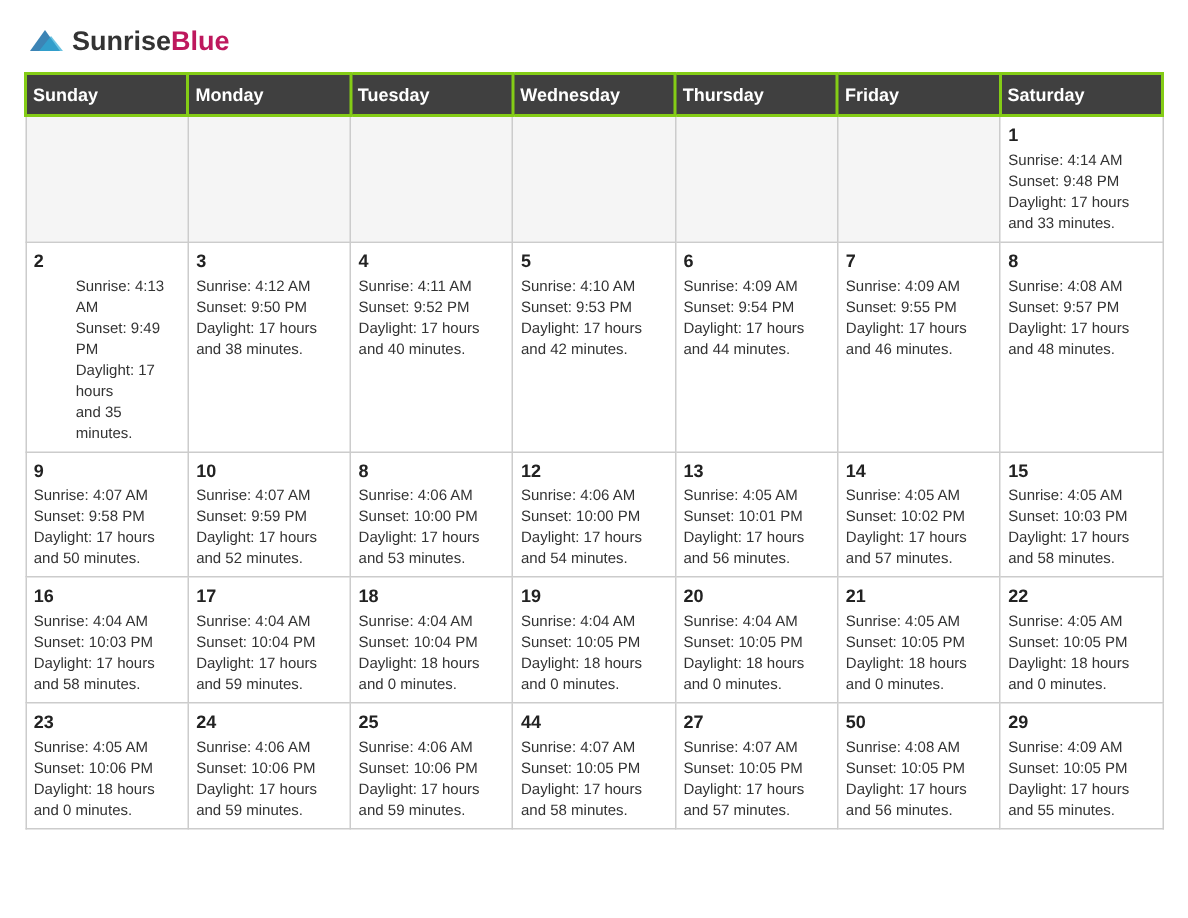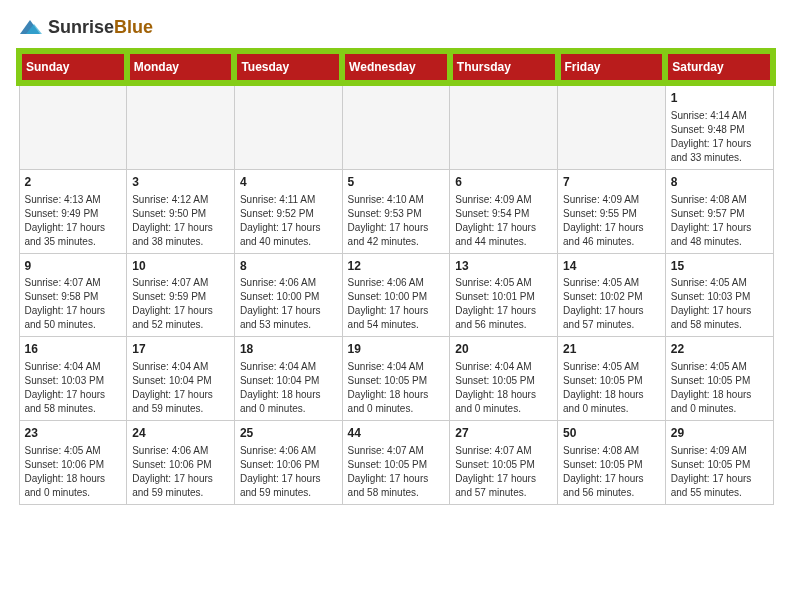--- a/index.html
+++ b/index.html
@@ -36,27 +36,27 @@
     .subtitle {
       font-size: 15px;
       color: #555;
     }
     .calendar {
       width: 100%;
       border-collapse: collapse;
       font-size: 10.5px;
     }
     .calendar th {
-      background: #b91c1c;
+      background: #404040;
       color: #fff;
       padding: 6px 4px;
       text-align: left;
       font-weight: bold;
       font-size: 12px;
-      border: 6px solid #84cc16;
+      border: 2px solid #84cc16;
     }
     .calendar td {
       border: 1px solid #ccc;
       vertical-align: top;
       padding: 4px 5px;
       width: calc(100% / 7);
       min-height: 80px;
       background: #fff;
       line-height: 1.4;
     }
@@ -79,21 +79,21 @@
 <body>
 
 <div class="header">
   <div class="logo">
     <svg class="logo-icon" viewBox="0 0 28 22" xmlns="http://www.w3.org/2000/svg">
       <rect x="0" y="0" width="28" height="22" rx="2" fill="#fff"></rect>
       <polygon points="4,18 14,4 24,18" fill="#1a6fa8" opacity="0.85"></polygon>
       <polygon points="10,18 18,8 26,18" fill="#2eaad4" opacity="0.7"></polygon>
     </svg>
     <div>
-      <span style="font-size:18px;font-weight:bold;color:#333;">Sunrise</span><span style="font-size:18px;font-weight:bold;color:#a16207;">Blue</span>
+      <span style="font-size:18px;font-weight:bold;color:#333;">Sunrise</span><span style="font-size:18px;font-weight:bold;color:#be185d;">Blue</span>
     </div>
   </div>
   <div class="title-section">
     <div class="month-title"></div>
     <div class="subtitle"></div>
   </div>
 </div>
 
 <table class="calendar">
   <thead>
@@ -119,21 +119,21 @@
           <div class="day-number">1</div>
           <div class="day-info" style="white-space: pre-line;">Sunrise: 4:14 AM
 Sunset: 9:48 PM
 Daylight: 17 hours
 and 33 minutes.</div>
         </td>
       </tr>
       <tr>
         <td>
           <div class="day-number">2</div>
-          <div class="day-info" style="white-space: pre-line;">Sunrise: 4:13 AM
+          <div class="day-info" style="white-space: pre-line; margin-left: 28px;">Sunrise: 4:13 AM
 Sunset: 9:49 PM
 Daylight: 17 hours
 and 35 minutes.</div>
         </td>
         <td>
           <div class="day-number">3</div>
           <div class="day-info" style="white-space: pre-line;">Sunrise: 4:12 AM
 Sunset: 9:50 PM
 Daylight: 17 hours
 and 38 minutes.</div>

